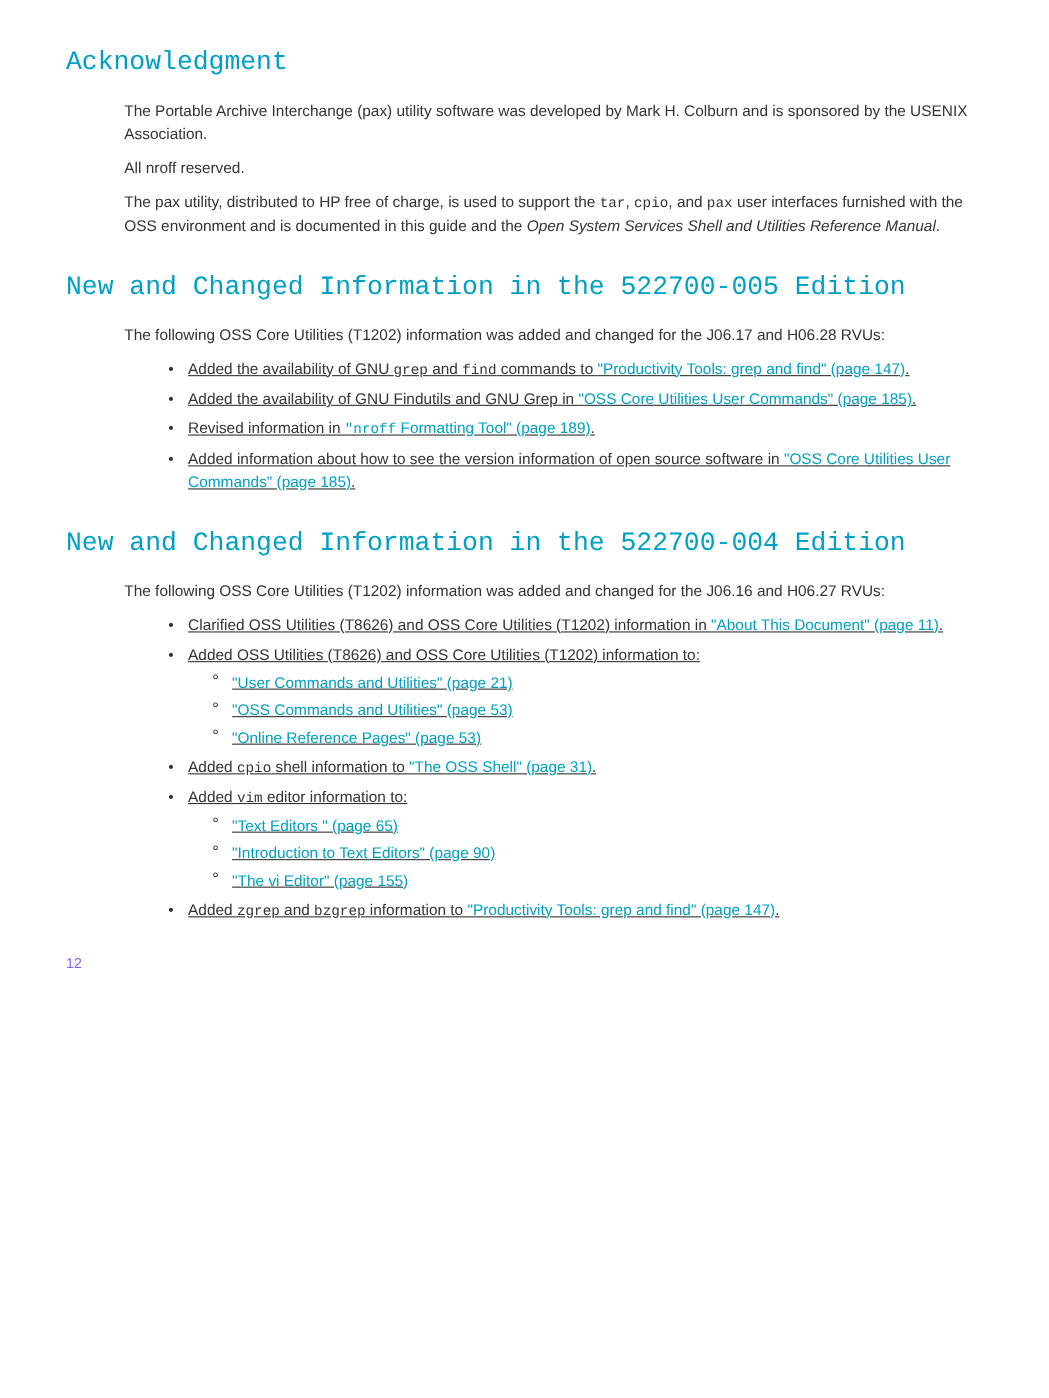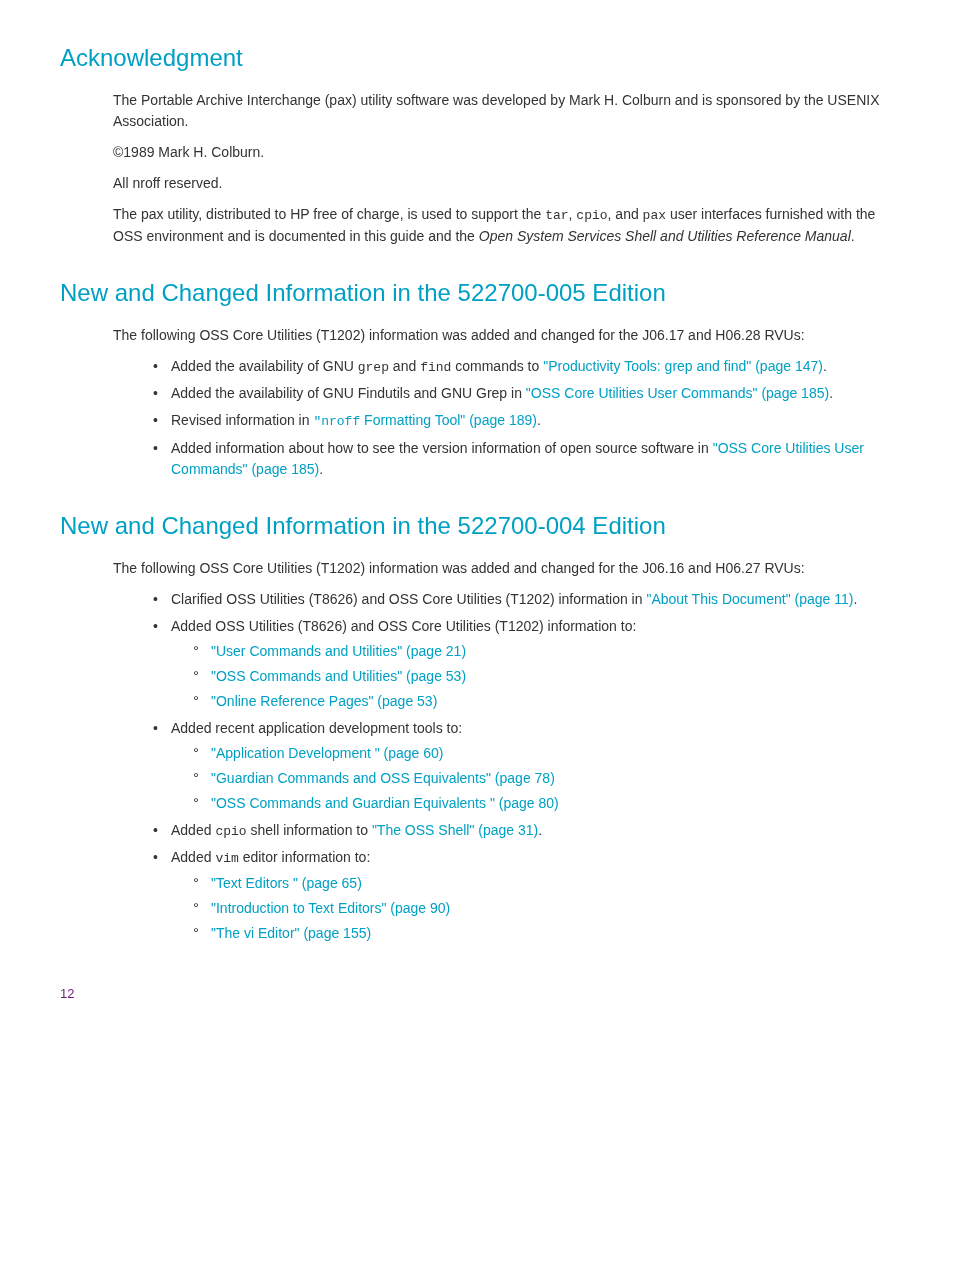--- a/index.html
+++ b/index.html
@@ -18,20 +18,21 @@
       padding: 40px 60px 60px 60px;
       line-height: 1.5;
     }
 
     .section-heading {
       color: #00a0c4;
       font-size: 24px;
       font-weight: normal;
       margin-bottom: 14px;
       margin-top: 28px;
+      font-family: Liberation Mono, monospace;
     }
 
     .section-heading.first {
       margin-top: 0;
     }
 
     .indented {
       margin-left: 53px;
     }
 
@@ -52,20 +53,21 @@
     ul.bullet-list {
       list-style: none;
       margin-left: 40px;
       margin-bottom: 8px;
     }
 
     ul.bullet-list > li {
       position: relative;
       padding-left: 18px;
       margin-bottom: 6px;
+      text-decoration: underline;
     }
 
     ul.bullet-list > li::before {
       content: '•';
       position: absolute;
       left: 0;
       color: #333;
     }
 
     ul.sub-list {
@@ -83,36 +85,35 @@
     ul.sub-list > li::before {
       content: '°';
       position: absolute;
       left: 0;
       color: #333;
       font-size: 15px;
       line-height: 1.3;
     }
 
     .page-number {
-      margin-top: 40px;
+      margin-top: 28px;
       font-size: 13px;
-      color: #701a75;
+      color: #8b5cf6;
     }
 
     em {
     }
   </style>
 </head>
 <body>
 
 <h2 class="section-heading first">Acknowledgment</h2>
 
 <div class="indented">
   <p>The Portable Archive Interchange (pax) utility software was developed by Mark H. Colburn and is sponsored by the USENIX Association.</p>
-  <p>©1989 Mark H. Colburn.</p>
   <p>All nroff reserved.</p>
   <p>
     The pax utility, distributed to HP free of charge, is used to support the <code class="mono">tar</code>, <code class="mono">cpio</code>, and <code class="mono">pax</code> user interfaces furnished with the OSS environment and is documented in this guide and the <em>Open System Services Shell and Utilities Reference Manual</em>.
   </p>
 </div>
 
 <h2 class="section-heading">New and Changed Information in the 522700-005 Edition</h2>
 
 <div class="indented">
   <p>The following OSS Core Utilities (T1202) information was added and changed for the J06.17 and H06.28 RVUs:</p>
@@ -144,34 +145,29 @@
     </li>
     <li>
       Added OSS Utilities (T8626) and OSS Core Utilities (T1202) information to:
       <ul class="sub-list">
         <li><a class="link" href="#">"User Commands and Utilities" (page 21)</a></li>
         <li><a class="link" href="#">"OSS Commands and Utilities" (page 53)</a></li>
         <li><a class="link" href="#">"Online Reference Pages" (page 53)</a></li>
       </ul>
     </li>
     <li>
-      Added recent application development tools to:
-      <ul class="sub-list">
-        <li><a class="link" href="#">"Application Development " (page 60)</a></li>
-        <li><a class="link" href="#">"Guardian Commands and OSS Equivalents" (page 78)</a></li>
-        <li><a class="link" href="#">"OSS Commands and Guardian Equivalents " (page 80)</a></li>
-      </ul>
-    </li>
-    <li>
       Added <code class="mono">cpio</code> shell information to <a class="link" href="#">"The OSS Shell" (page 31)</a>.
     </li>
     <li>
       Added <code class="mono">vim</code> editor information to:
       <ul class="sub-list">
         <li><a class="link" href="#">"Text Editors " (page 65)</a></li>
         <li><a class="link" href="#">"Introduction to Text Editors" (page 90)</a></li>
         <li><a class="link" href="#">"The vi Editor" (page 155)</a></li>
       </ul>
     </li>
+    <li>
+      Added <code class="mono">zgrep</code> and <code class="mono">bzgrep</code> information to <a class="link" href="#">"Productivity Tools: grep and find" (page 147)</a>.
+    </li>
   </ul>
 </div>
 
 <div class="page-number">12</div>
 
 </body></html>

